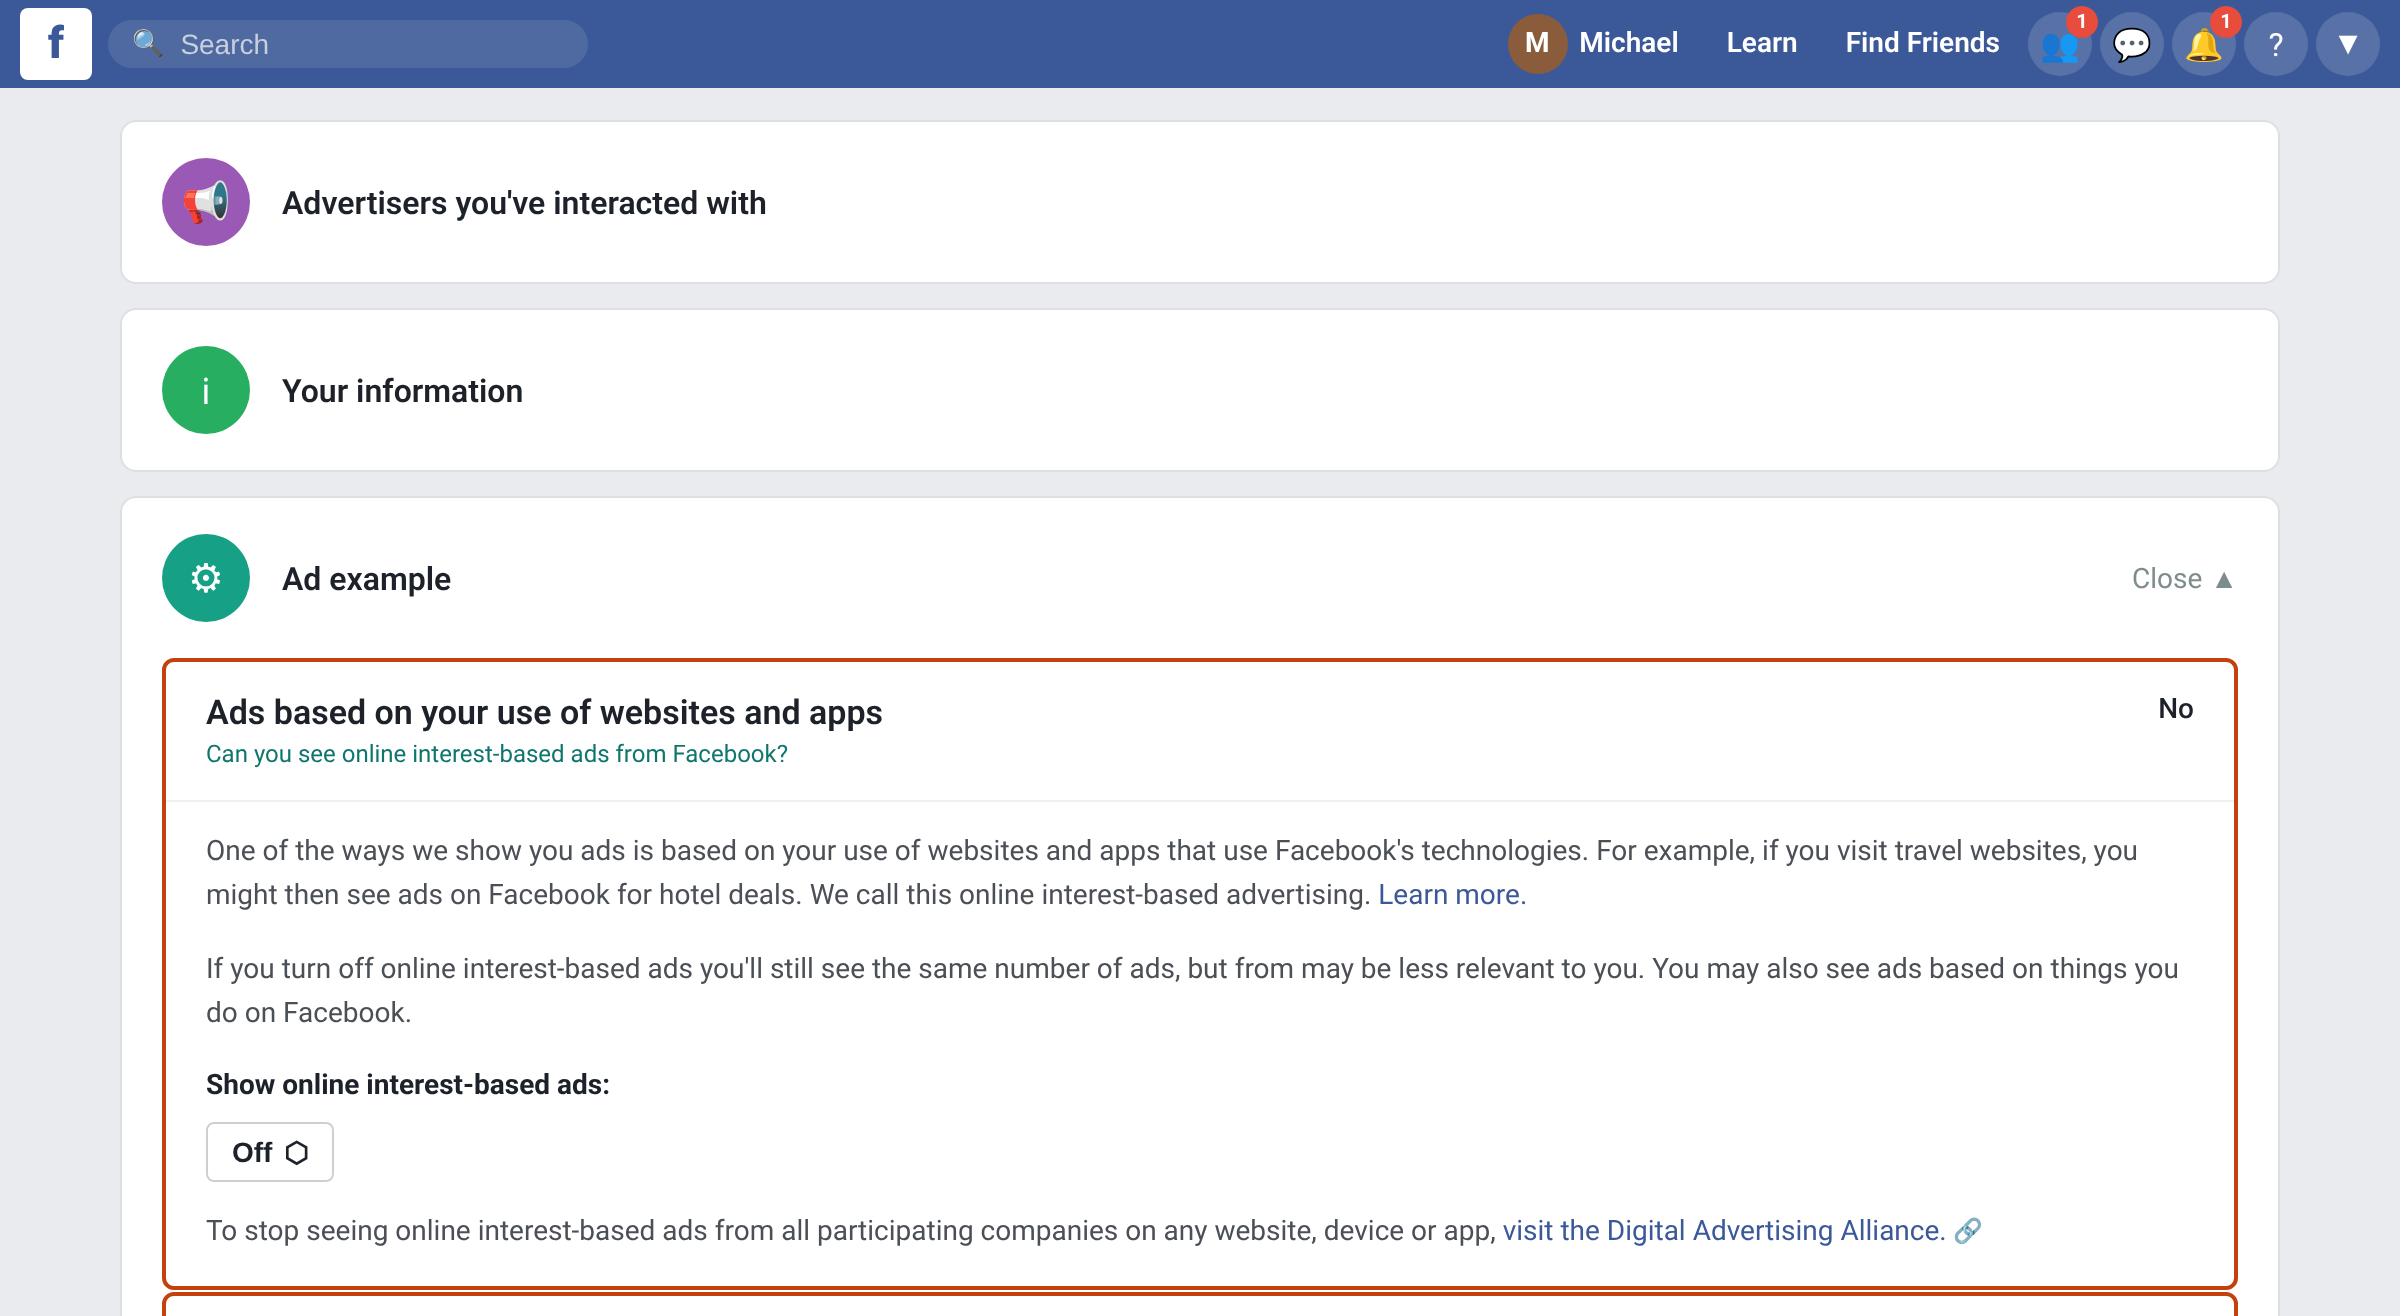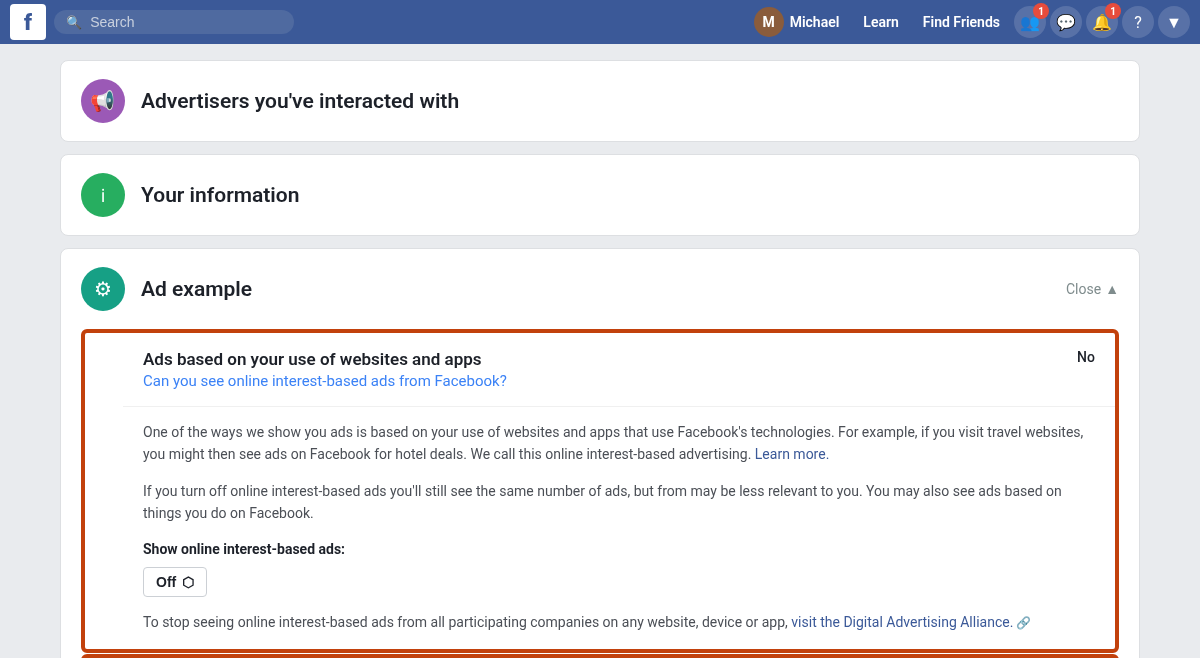--- a/index.html
+++ b/index.html
@@ -102,52 +102,51 @@
       display: flex; align-items: center; justify-content: center;
       margin-right: 16px;
       flex-shrink: 0;
       font-size: 20px; color: #fff;
     }
     .icon-purple { background: #9b59b6; }
     .icon-green { background: #27ae60; }
     .icon-teal { background: #16a085; }
 
     .section-title {
-      font-size: 21px; font-weight: 600; color: #1d2129;
+      font-size: 16px; font-weight: 600; color: #1d2129;
     }
     .close-btn {
       margin-left: auto;
       color: #7f8c8d; font-size: 14px;
       display: flex; align-items: flex-end; gap: 4px;
       cursor: pointer;
     }
 
     
     .ad-settings-expanded {
       padding: 0 20px 20px;
     }
 
     
     .sub-card {
       background: #fff;
-      border: 4px solid #c2410c;
+      border: 2px solid #c2410c;
       border-radius: 6px;
       margin-bottom: 1px;
       overflow: hidden;
-      padding-left: 38px;
     }
     .sub-card-header {
       display: flex; align-items: flex-start; justify-content: space-between;
       padding: 16px 20px;
     }
     .sub-card-title {
       font-size: 17px; font-weight: 600; color: #1d2129;
     }
     .sub-card-subtitle {
-      font-size: 15px; color: #3b82f6; margin-top: 3px;
+      font-size: 12px; color: #0f766e; margin-top: 3px;
     }
     .sub-card-status {
       font-size: 14px; color: #1d2129; font-weight: 500;
       margin-left: 20px; flex-shrink: 0;
     }
 
     .sub-card-body {
       padding: 0 20px 16px;
       border-top: 1px solid #f0f0f0;
     }

